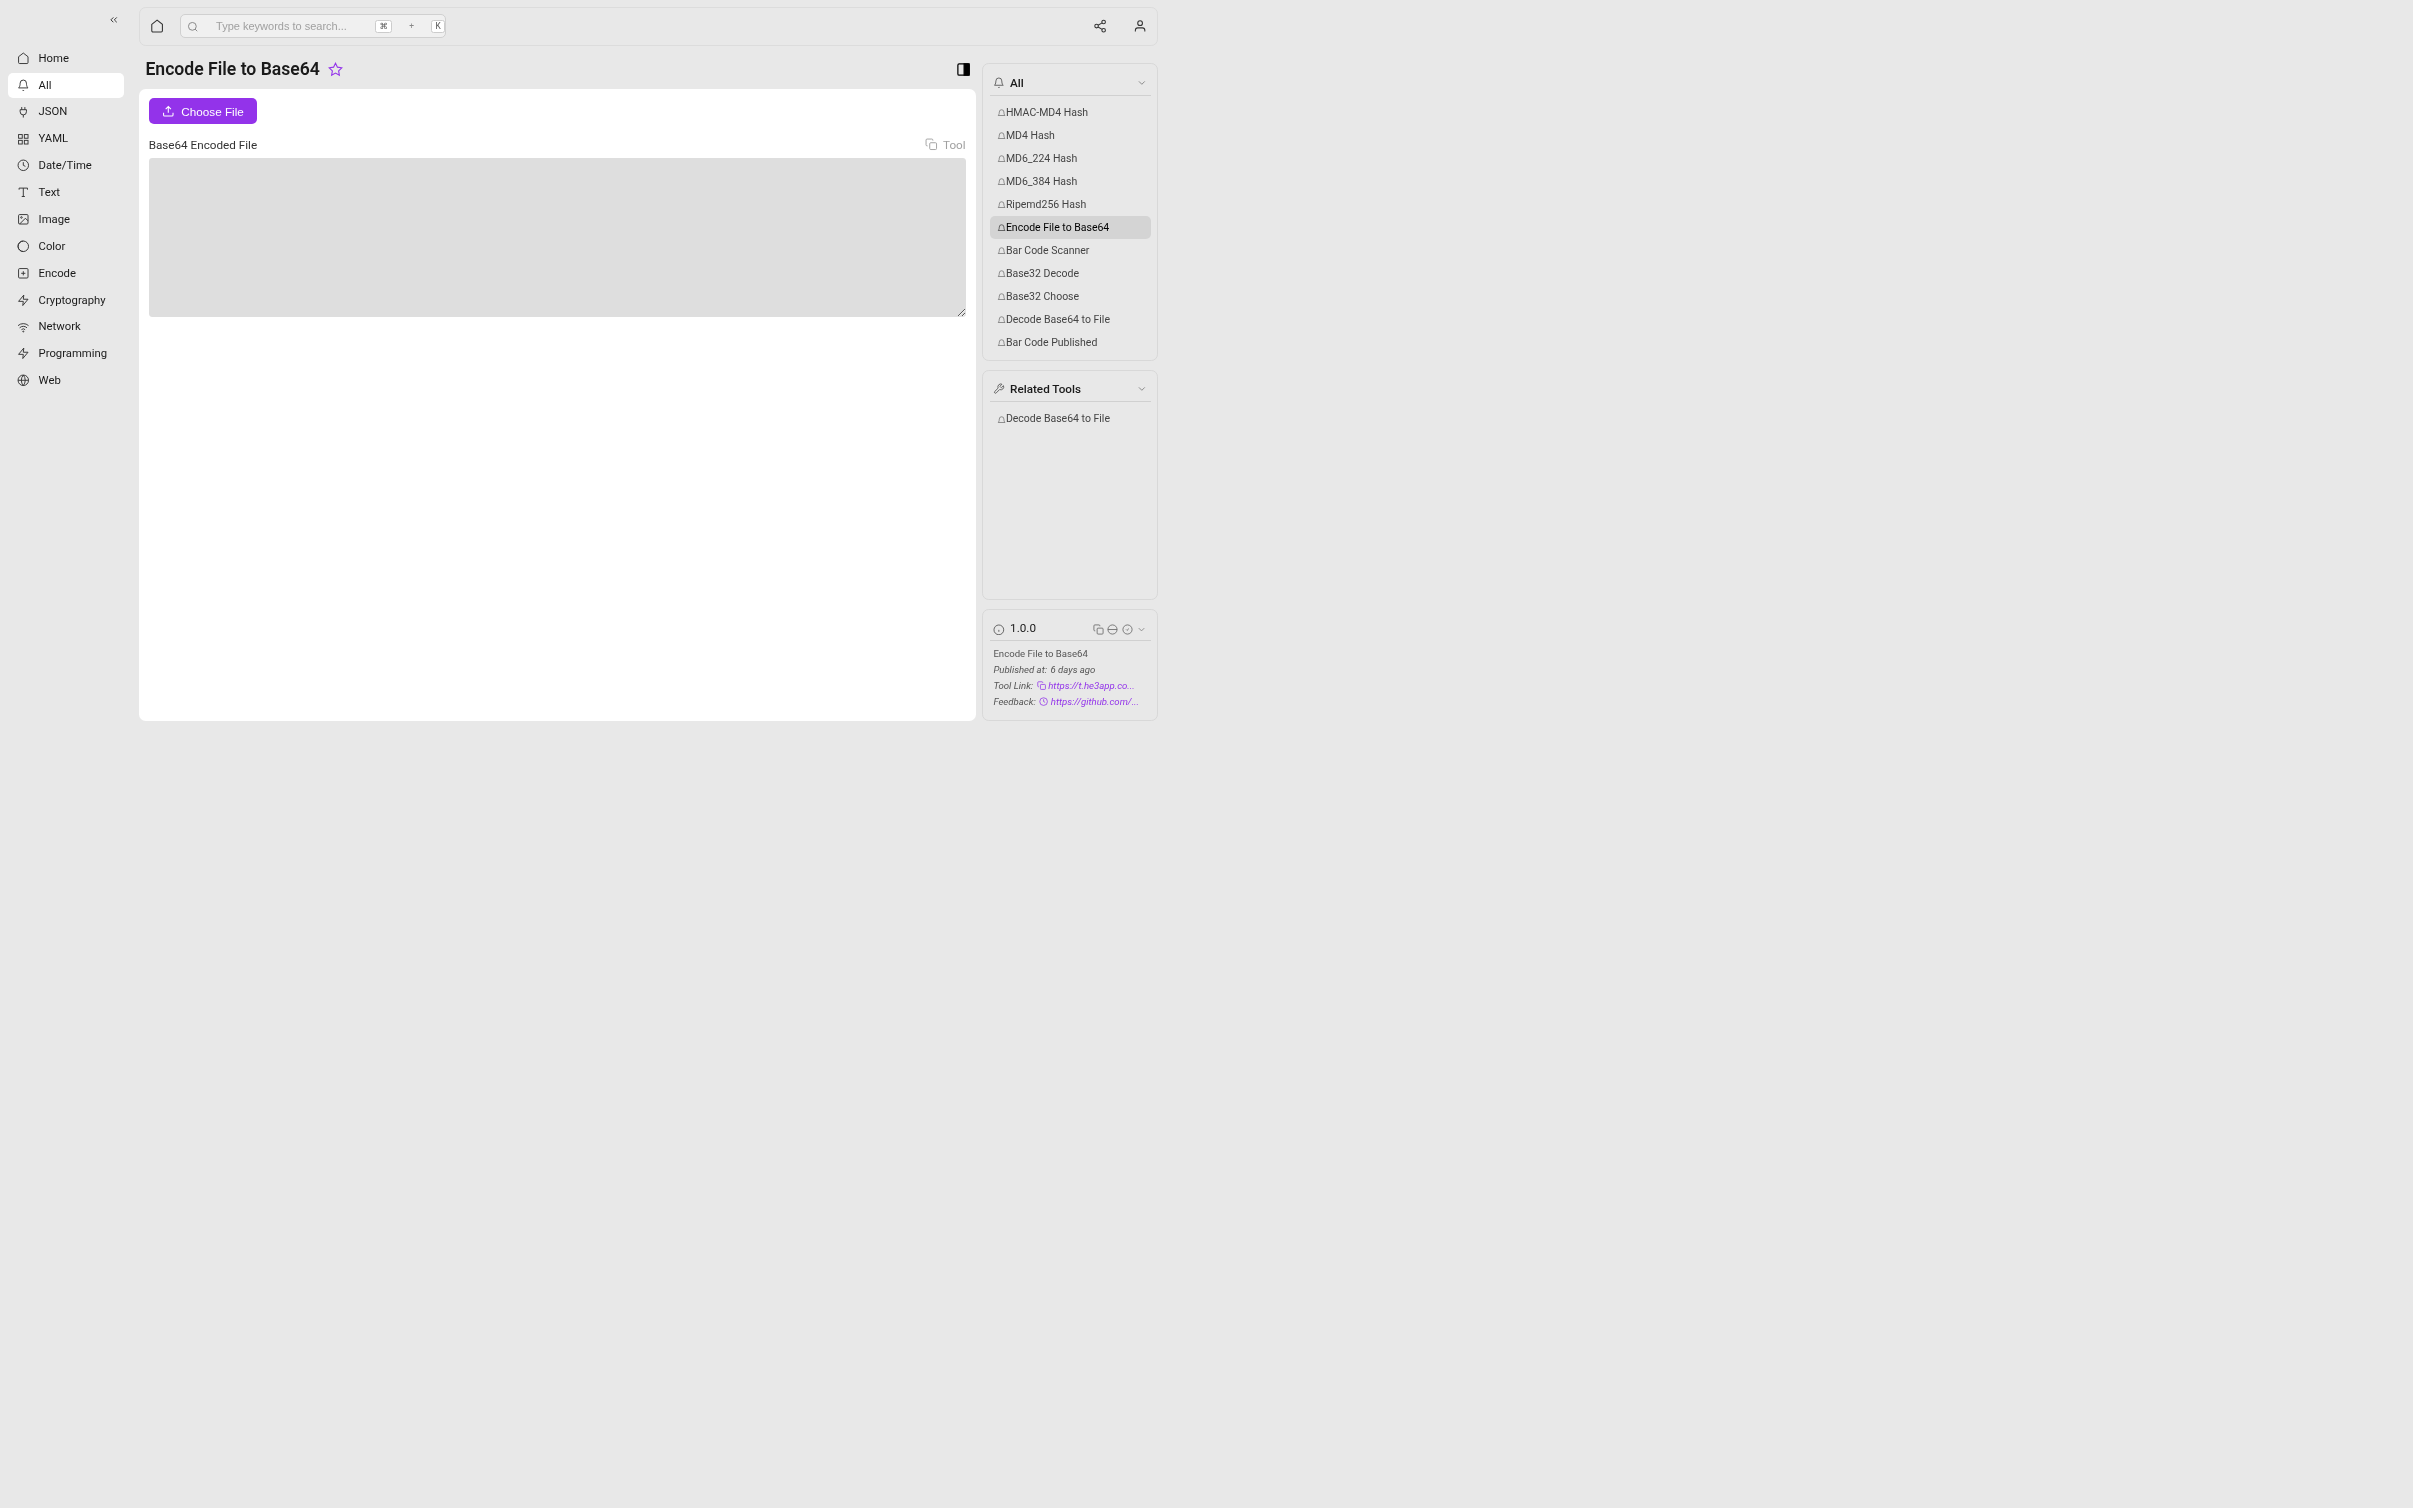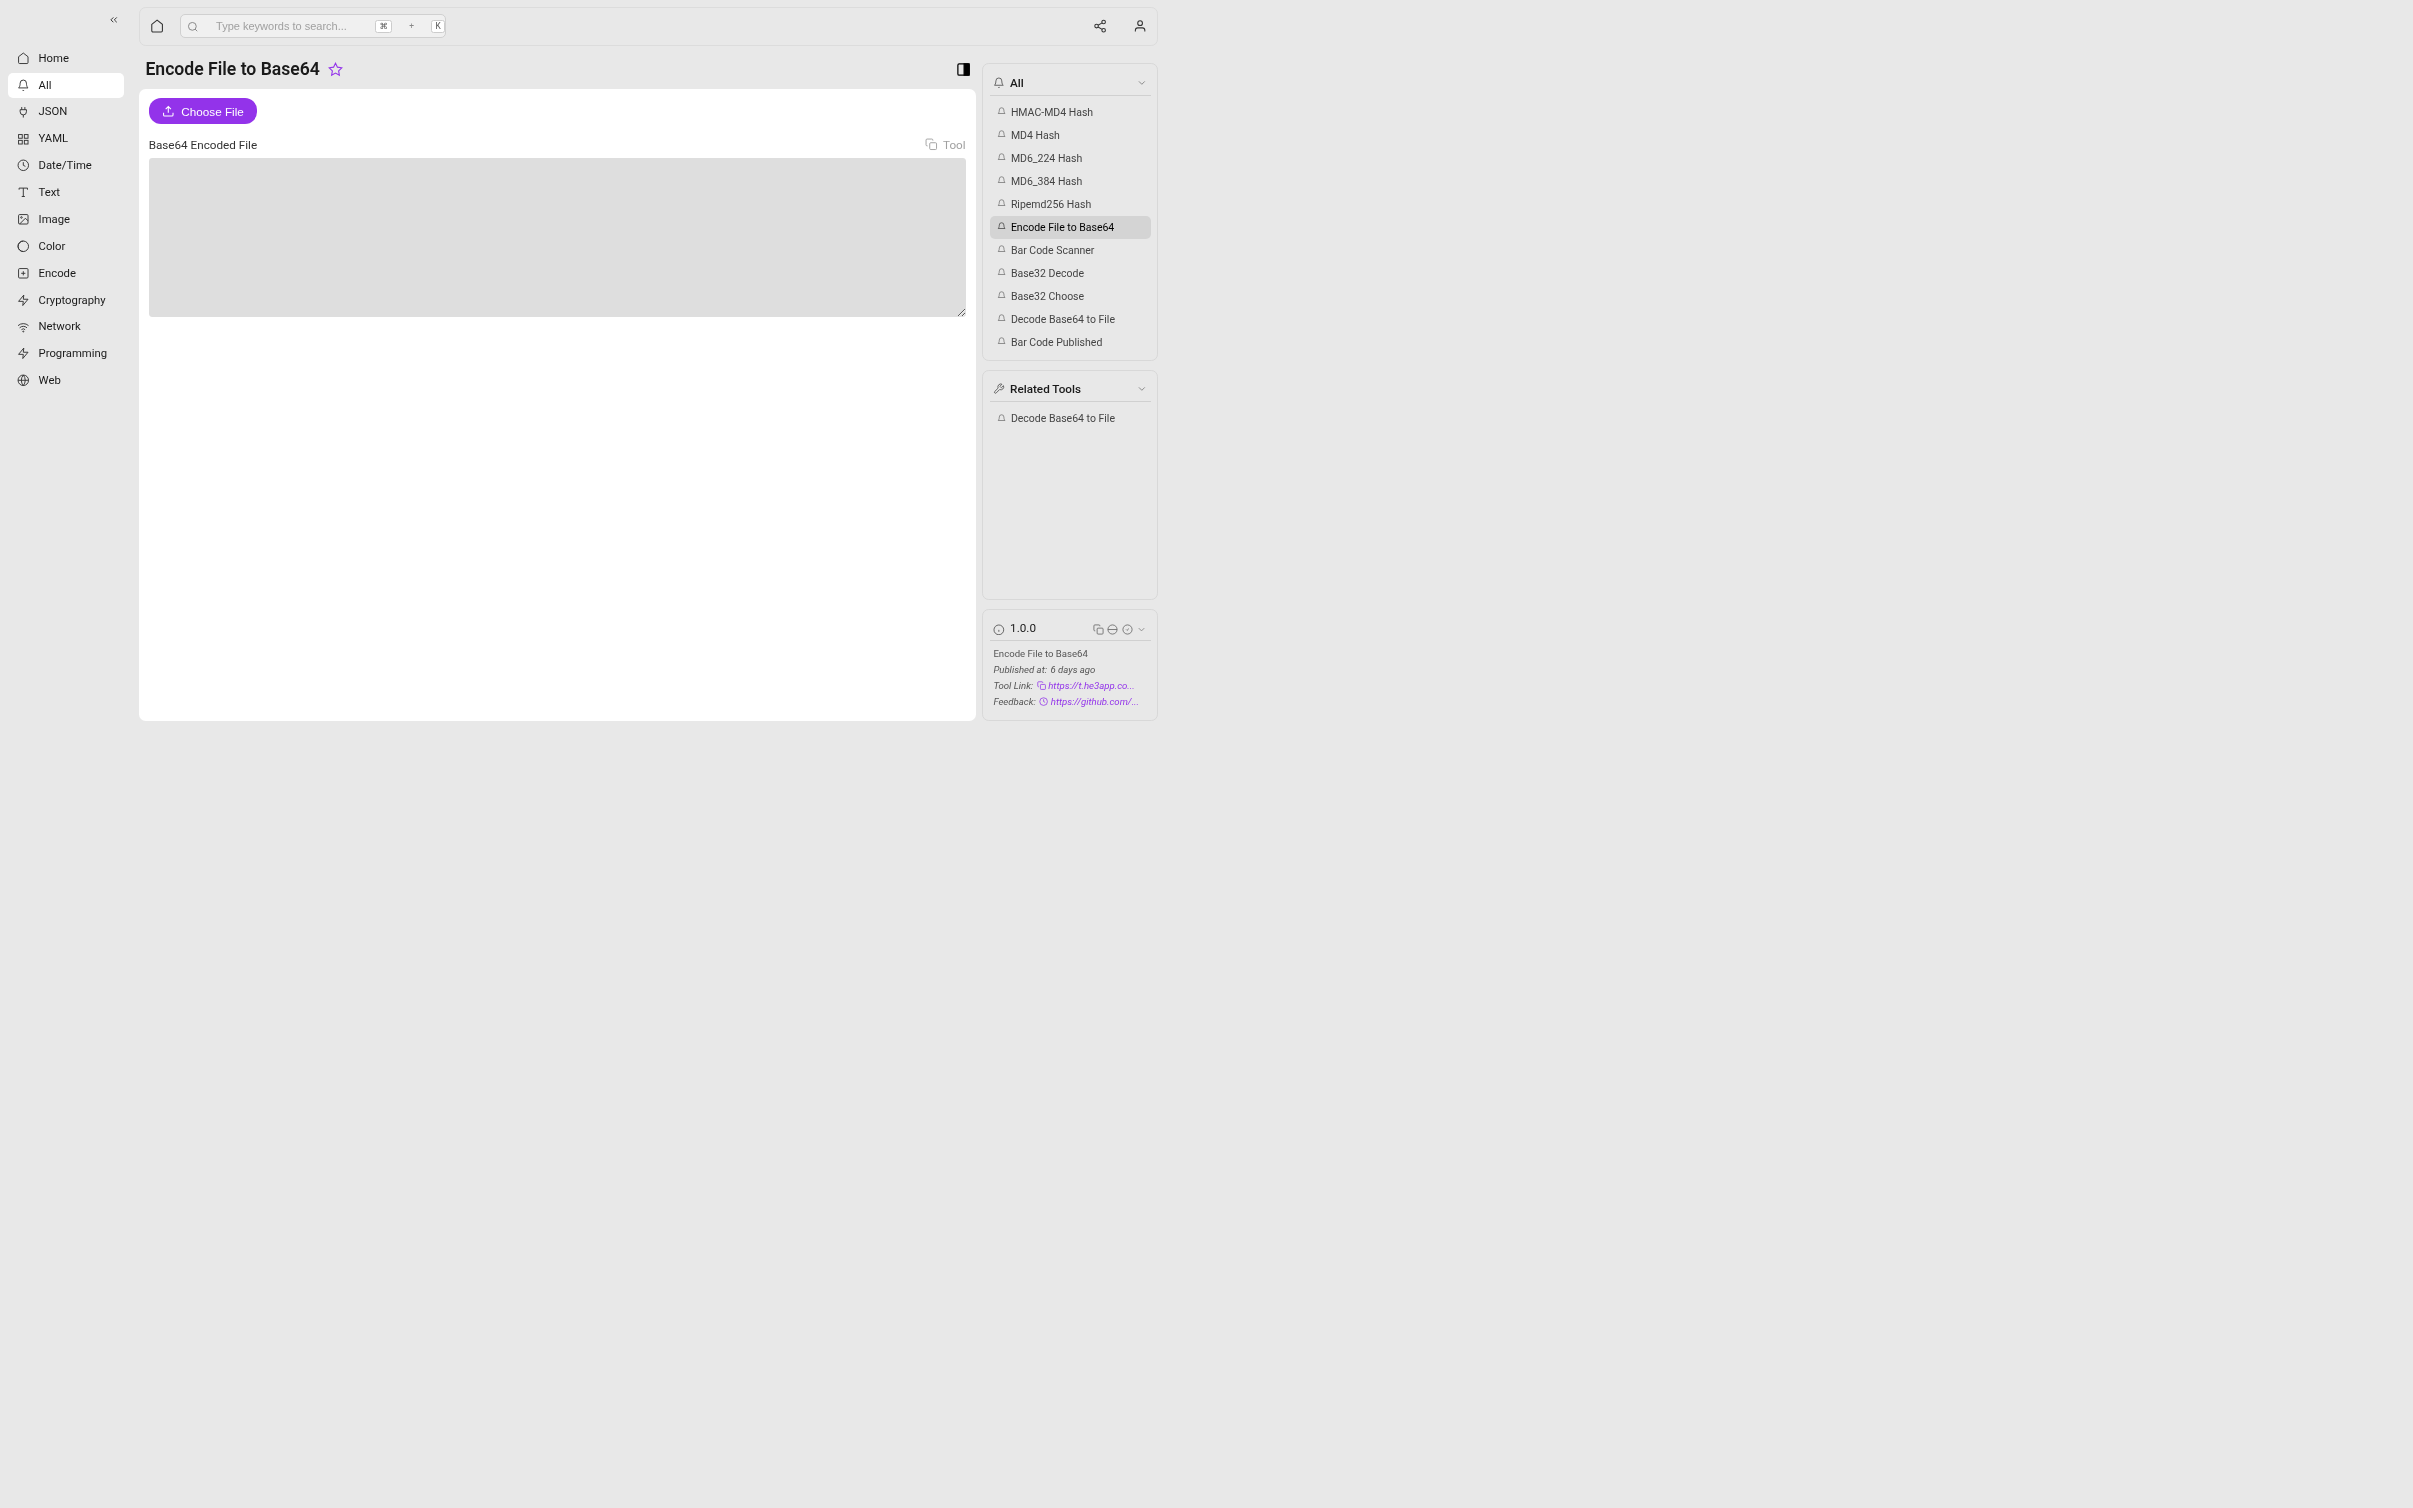--- a/index.html
+++ b/index.html
@@ -164,21 +164,21 @@
       flex-direction: column;
     }
     .choose-btn {
       display: inline-flex;
       align-items: flex-start;
       gap: 6.7px;
       background: #9333ea;
       color: #fff;
       border: none;
       padding: 6.7px 13.4px;
-      border-radius: 12px;
+      border-radius: 5px;
       font-size: 11.7px;
       font-weight: 500;
       cursor: pointer;
       width: fit-content;
     }
     .output-header {
       display: flex;
       align-items: center;
       justify-content: space-between;
       margin-top: 13.4px;
@@ -251,22 +251,21 @@
     }
     .tool-list::-webkit-scrollbar {
       width: 5px;
     }
     .tool-list::-webkit-scrollbar-thumb {
       background: #bbb;
       border-radius: 2.5px;
     }
     .tool-item {
       display: flex;
-      align-items: center;
-      gap: 5px;
+      align-items: flex-end;
       padding: 5px 6.7px;
       border-radius: 5px;
       cursor: pointer;
       font-size: 10.5px;
       color: #444;
     }
     .tool-item.active {
       background: #d4d4d4;
       color: #000;
     }

